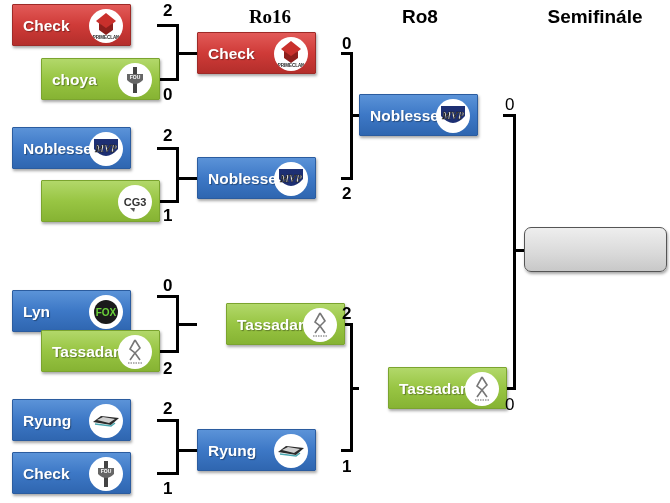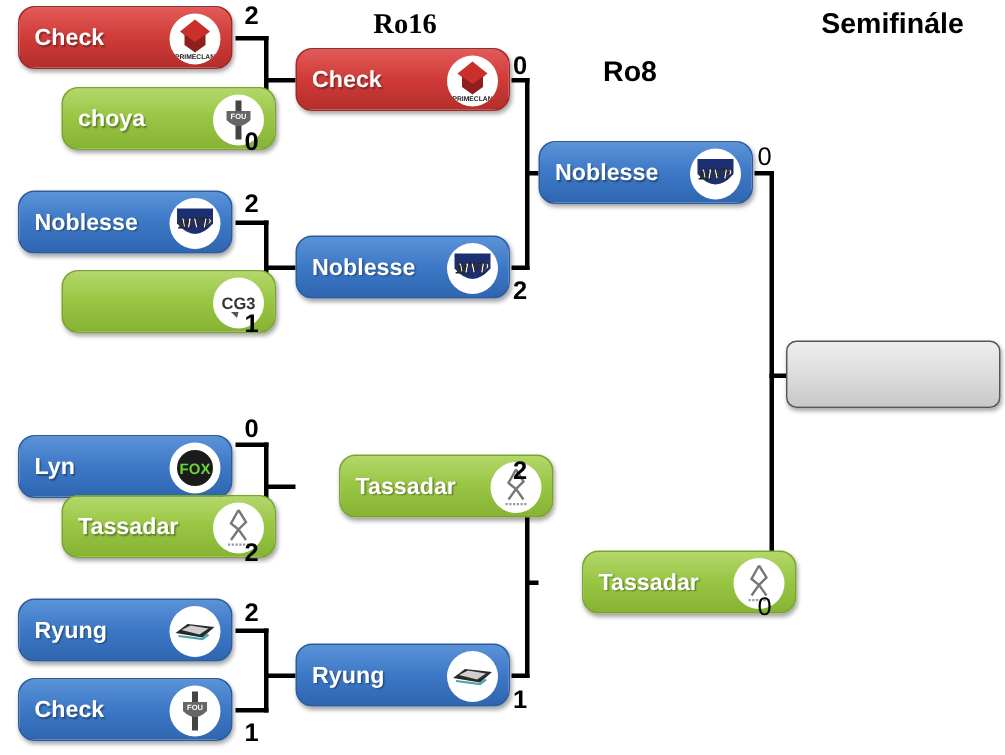--- a/index.html
+++ b/index.html
@@ -1,38 +1,38 @@
 <!DOCTYPE html>
 <html><head>
 <meta charset="utf-8">
 <style>
   html, body { margin:0; padding:0; background:#ffffff; }
   body { width:670px; height:503px; position:relative; overflow:hidden;
          font-family:"Liberation Sans", "DejaVu Sans", sans-serif; }
   .hdr { position:absolute; top:6px; font-weight:bold; font-size:19px; color:#000; text-align:center; }
-  .box { position:absolute; width:143px; height:42px; border-radius:11px; box-sizing:border-box;
+  .box { position:absolute; width:119px; height:42px; border-radius:1px; box-sizing:border-box;
          box-shadow:1px 2px 3px rgba(0,0,0,0.35); }
   .box .name { position:absolute; left:10px; top:0; line-height:42px; color:#fff; font-weight:bold;
                font-size:15.5px; text-shadow:1px 1px 1px rgba(0,0,0,0.35); white-space:nowrap; }
   .box .logo { position:absolute; right:7px; top:4px; width:34px; height:34px; border-radius:50%;
                background:#fff; display:flex; align-items:center; justify-content:center; overflow:hidden; }
   .red   { background:linear-gradient(#e25a58 0%, #cf3b38 50%, #b42e2b 100%); border:1px solid #9e2a27; }
   .green { background:linear-gradient(#b2d86a 0%, #98c543 50%, #86b333 100%); border:1px solid #7ba42f;margin-left:29px; }
   .blue  { background:linear-gradient(#5b93d8 0%, #3d78c6 50%, #2f66b0 100%); border:1px solid #2b5c9f; }
   .empty { background:linear-gradient(#eeeeee 0%, #d9d9d9 60%, #c8c8c8 100%); border:1px solid #555;
            width:143px; height:45px; border-radius:7px; }
   .score { position:absolute; font-weight:bold; font-size:17px; color:#000; line-height:18px; }
   .score.light { font-weight:normal; }
   .ln { position:absolute; background:#000; }
 </style>
 </head>
 <body>
 
 <div class="hdr" style="left:230px;width:80px;font-family:Liberation Serif, serif;">Ro16</div>
-<div class="hdr" style="left:390px;width:60px;margin-top:32px;">Ro8</div>
+<div class="hdr" style="left:390px;width:60px;">Ro8</div>
 <div class="hdr" style="left:525px;width:140px;">Semifinále</div>
 
 <div id="lines">
     <div class="ln" style="left: 157px; top: 24px; width: 22px; height: 3px;"></div>
     <div class="ln" style="left: 157px; top: 78px; width: 22px; height: 3px;"></div>
     <div class="ln" style="left: 176px; top: 24px; width: 3px; height: 57px;"></div>
     <div class="ln" style="left: 176px; top: 52px; width: 21px; height: 3px;"></div>
     <div class="ln" style="left: 157px; top: 147px; width: 22px; height: 3px;"></div>
     <div class="ln" style="left: 157px; top: 200px; width: 22px; height: 3px;"></div>
     <div class="ln" style="left: 176px; top: 147px; width: 3px; height: 56px;"></div>

